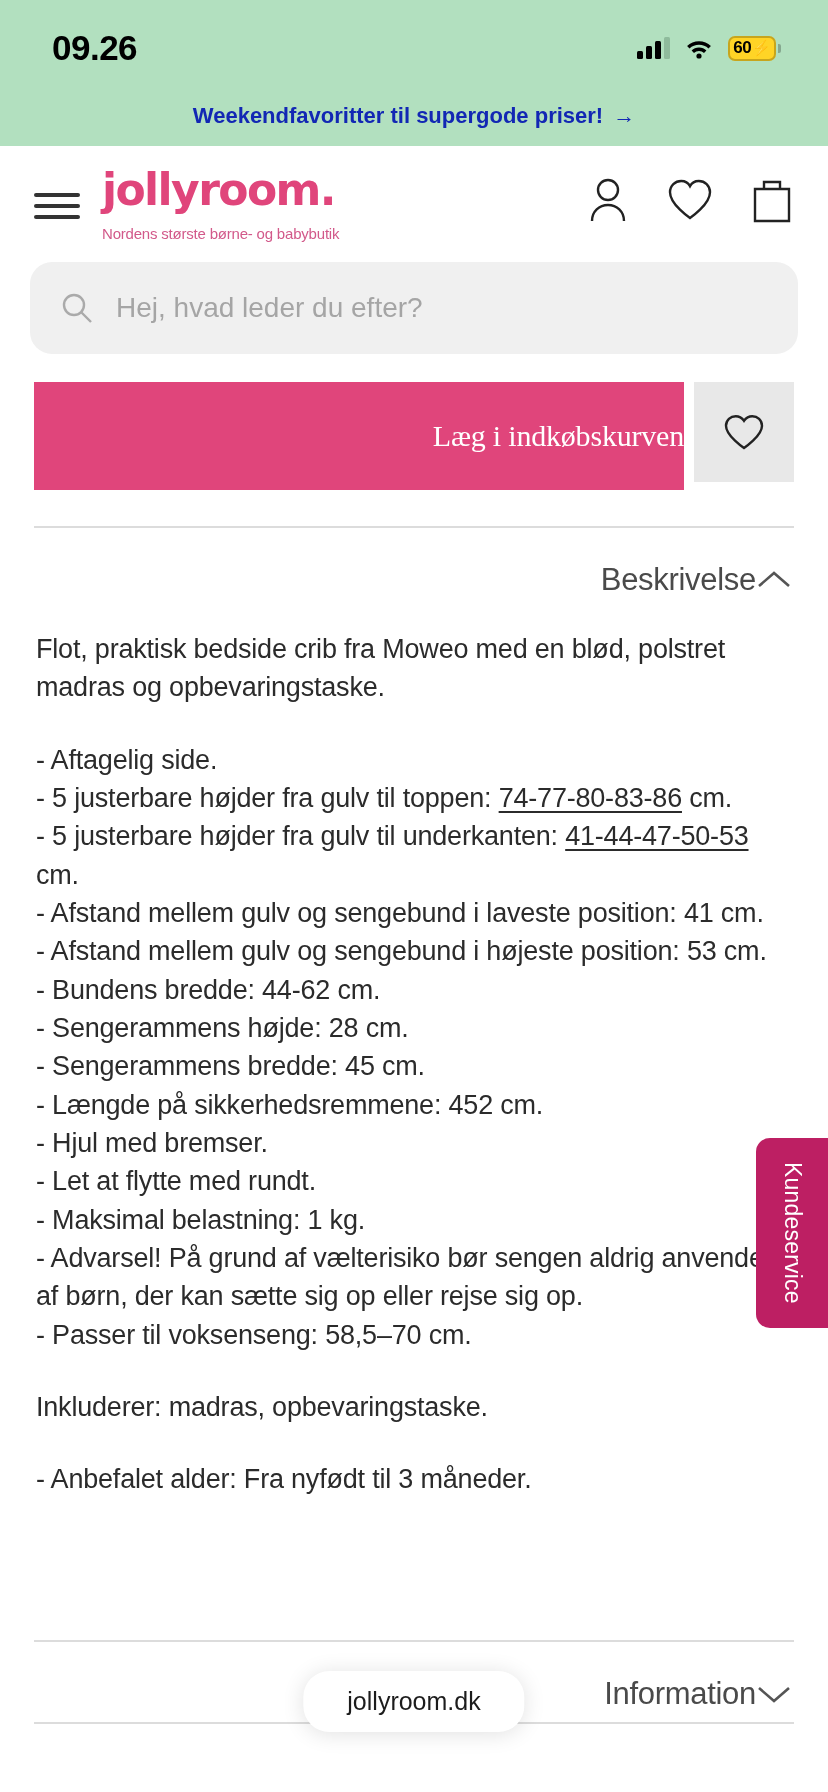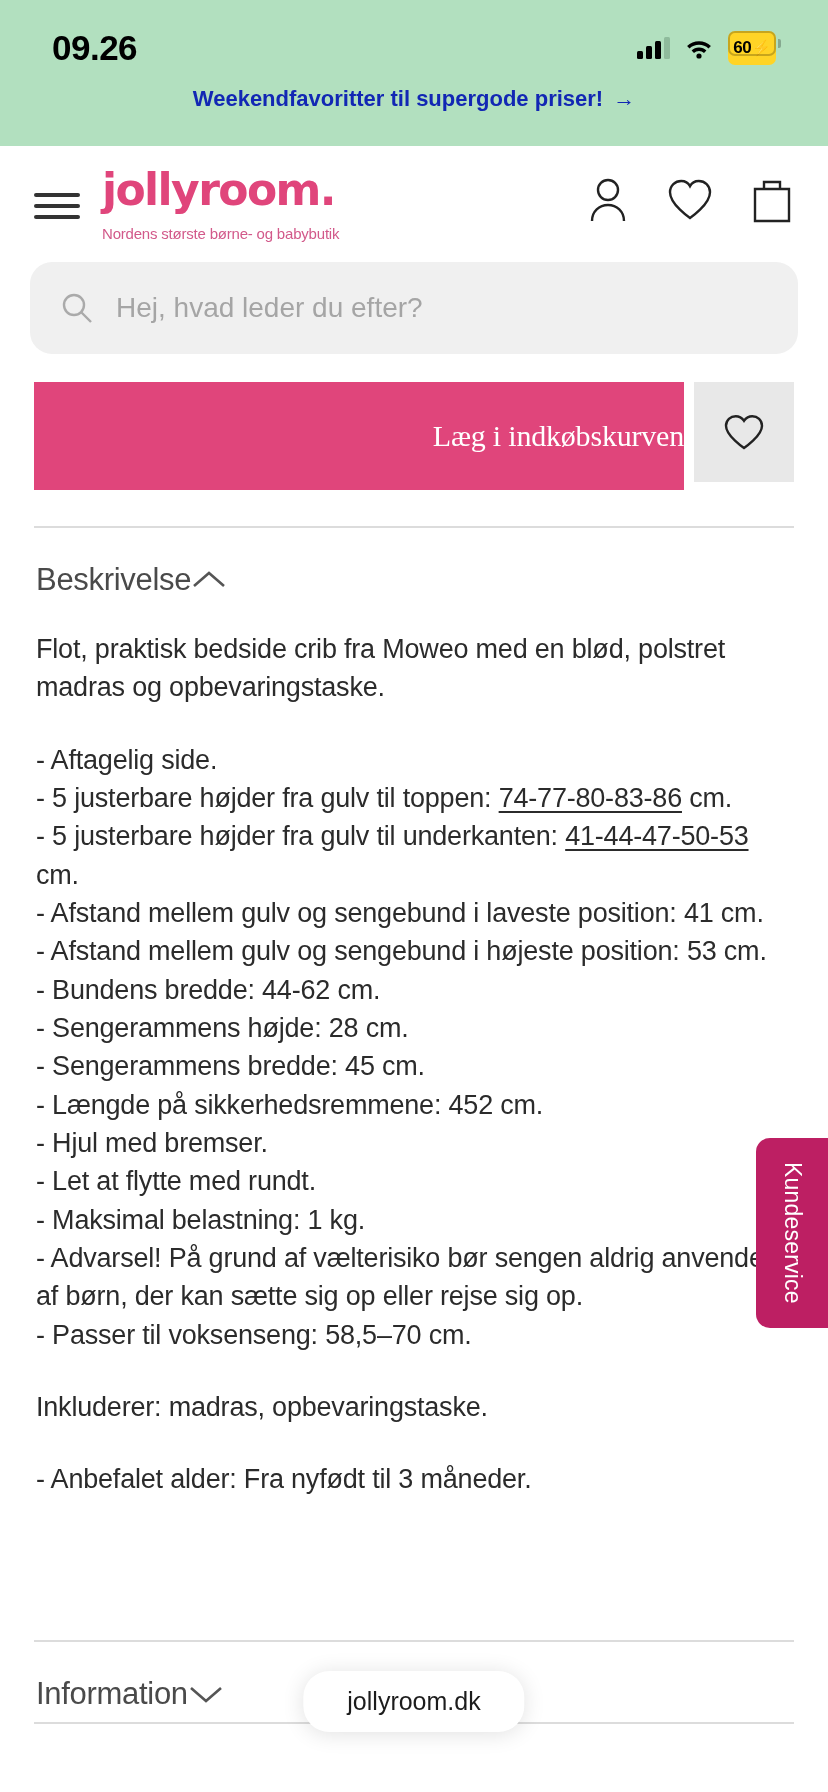--- a/index.html
+++ b/index.html
@@ -21,39 +21,39 @@
   .clock { font-size: 35px; font-weight: 600; color:#000; letter-spacing: -0.5px; }
   .status-right { display:flex; align-items:center; gap:14px; }
   .bars { display:flex; align-items:flex-end; gap:3px; height:22px; }
   .bars i { width:6px; background:#000; border-radius:1.5px; display:block; }
   .bars i:nth-child(1){height:8px}
   .bars i:nth-child(2){height:13px}
   .bars i:nth-child(3){height:18px}
   .bars i:nth-child(4){height:22px; background:#8fbb9c;}
   .wifi { width:30px; height:22px; position:relative; }
   .battery {
-    width:48px; height:34px; background:#ffd426; border-radius:7px;
+    width:48px; height:25px; background:#ffd426; border-radius:7px;
     display:flex; align-items:center; justify-content:center;
     font-size:17px; font-weight:700; color:#000; position:relative;
     letter-spacing:-0.3px;
   }
   .battery .shell {
     position:absolute; left:0; top:0; width:48px; height:25px;
     border:2px solid rgba(0,0,0,.22); border-radius:7px; box-sizing:border-box;
   }
   .battery .tip {
     position:absolute; right:-5px; top:8px; width:3px; height:9px;
     background:rgba(0,0,0,.25); border-radius:0 2px 2px 0;
   }
   .battery .bolt { margin-left:1px; font-size:15px; }
 
   
   .promo {
     background:#b2e0bf; height:60px;
-    display:flex; align-items:flex-start; justify-content:center;
+    display:flex; align-items:center; justify-content:center;
     color:#1227b4; font-size:22px; font-weight:700;
   }
   .promo .arrow { margin-left:10px; font-weight:400; font-size:22px; }
 
   
   .header {
     background:#fff; padding: 22px 34px 0 34px;
     display:flex; align-items:flex-start; position:relative; height:100px;
   }
   .hamburger { width:46px; margin-top:18px; cursor:pointer; }
@@ -96,21 +96,21 @@
     font-family:Liberation Serif, serif; cursor:pointer;text-align:right;
   }
   .wish {
     width:100px; height:100px; background:#e8e8e8;
     display:flex; align-items:center; justify-content:center; cursor:pointer;
   }
 
   
   .divider { height:2px; background:#dcdcdc; margin: 36px 34px 0 34px; }
   .acc-head {
-    display:flex; align-items:center; justify-content:flex-start;
+    display:flex; align-items:center; justify-content:flex-end;
     padding: 34px 36px 10px 36px; cursor:pointer;
   }
   .acc-title { font-size:31px; color:#4a4a4a; letter-spacing:-0.3px; }
   .chev { width:36px; height:22px; }
 
   .body-copy {
     padding: 22px 36px 0 36px;
     font-size:27px; line-height:1.42; color:#2b2b2b;
     letter-spacing:-0.2px;
   }

